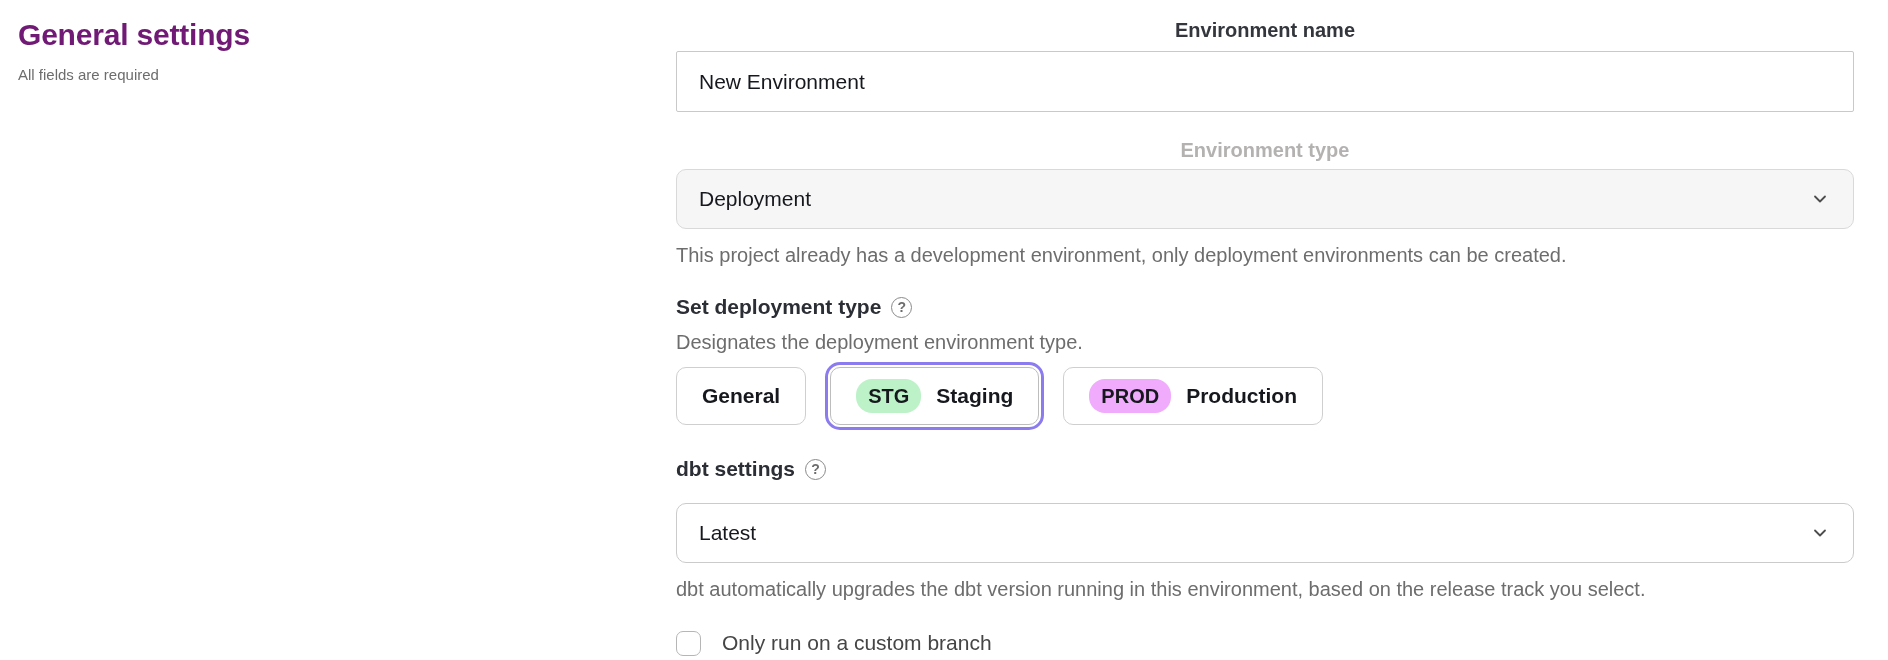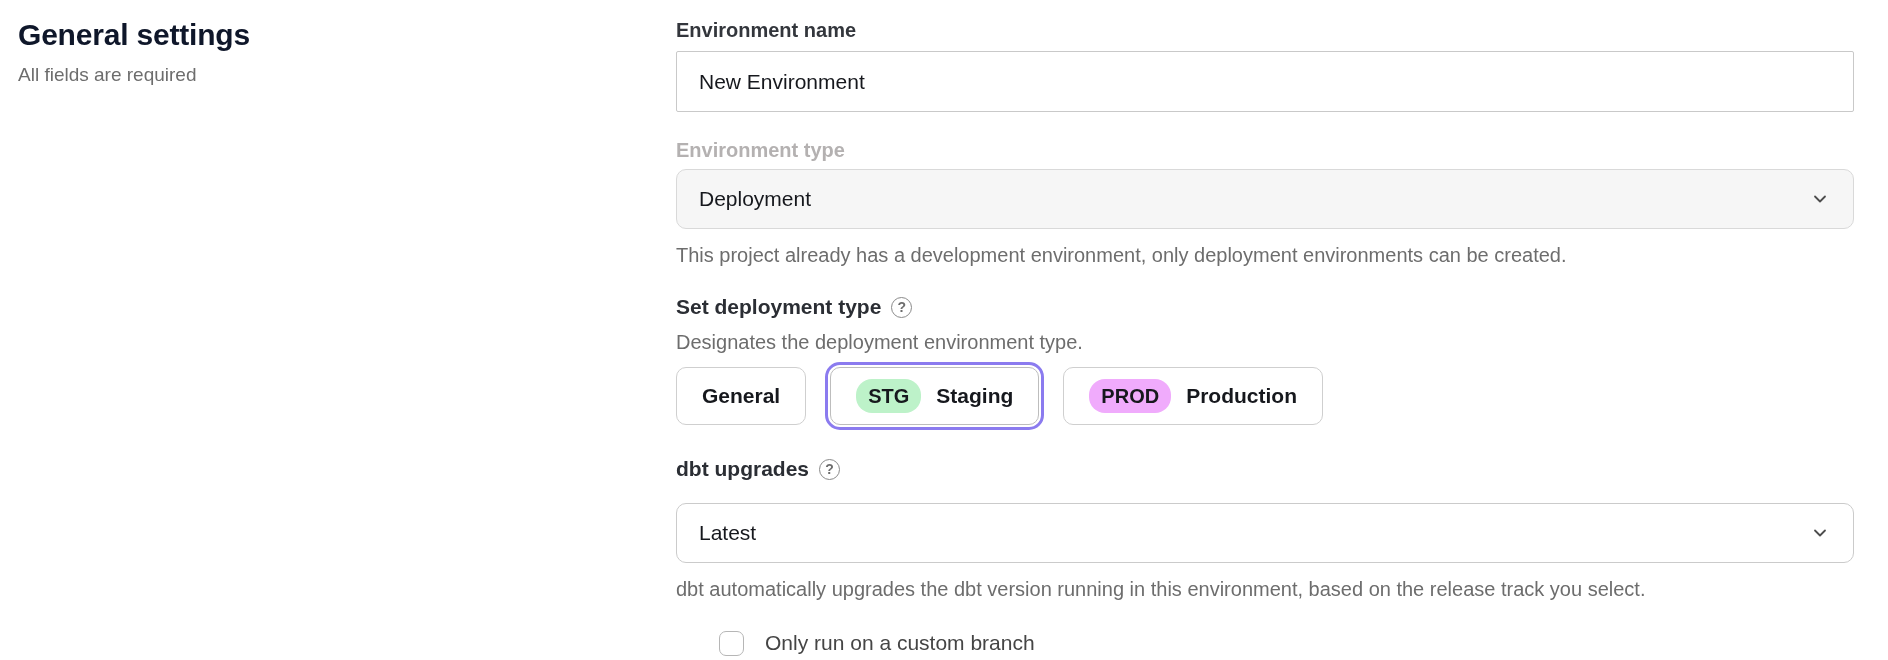--- a/index.html
+++ b/index.html
@@ -6,27 +6,27 @@
   html, body {
     width: 1888px; height: 660px; overflow: hidden;
     background: #ffffff;
     font-family: "Liberation Sans", "DejaVu Sans", sans-serif;
     color: #16181d;
   }
   .page { position: relative; width: 1888px; height: 660px; }
 
   
   .left-col { position: absolute; left: 18px; top: 16px; width: 620px; }
-  .page-title { font-size: 30px; font-weight: 700; color: #0f172a; line-height: 38px; letter-spacing: -0.2px; }
-  .page-subtitle { font-size: 19px; font-weight: 400; color: #6d6d6d; line-height: 24px; margin-top: 9px; }
+  .page-title { font-size: 30px; font-weight: 700; color: #701a75; line-height: 38px; letter-spacing: -0.2px; }
+  .page-subtitle { font-size: 15px; font-weight: 400; color: #6d6d6d; line-height: 24px; margin-top: 9px; }
 
   
   .form-col { position: absolute; left: 676px; top: 0; width: 1178px; }
 
-  .form-label { font-size: 20px; font-weight: 600; color: #33363c; line-height: 24px; margin-top: 18px; margin-bottom: 9px; display: block; }
+  .form-label { font-size: 20px; font-weight: 600; color: #33363c; line-height: 24px; margin-top: 18px; margin-bottom: 9px; display: block; text-align: center; }
   .form-label.disabled { color: #b4b1b1; margin-top: 26px; margin-bottom: 7px; }
 
   .text-input {
     width: 100%; height: 61px;
     border: 1.5px solid #c9c9c9; border-radius: 2px;
     padding: 0 22px; font-size: 21px; color: #16181d;
     font-family: "Liberation Sans", "DejaVu Sans", sans-serif;
     background: #ffffff; outline: none; display: block;
   }
 
@@ -67,21 +67,21 @@
     font-family: "Liberation Sans", "DejaVu Sans", sans-serif;
     cursor: pointer;
   }
   .type-btn.selected { outline: 3px solid #8b7bef; outline-offset: 2px; border-color: #bdbdbd; }
   .badge { padding: 5px 12px; border-radius: 16px; font-size: 20px; font-weight: 600; color: #16181d; line-height: 24px; }
   .badge-green { background: #bdf2c9; }
   .badge-blue  { background: #f0abfc; }
 
   .dropdown-field { margin-top: 21px; }
 
-  .checkbox-row { display: flex; align-items: flex-end; gap: 21px; margin-top: 28px; margin-left: 43px; }
+  .checkbox-row { display: flex; align-items: flex-end; gap: 21px; margin-top: 28px; }
   .checkbox {
     width: 25px; height: 25px; flex: 0 0 auto;
     border: 1.5px solid #b6b6b6; border-radius: 7px; background: #ffffff; cursor: pointer;
   }
   .checkbox-label { font-size: 21px; font-weight: 500; color: #454545; line-height: 26px; }
 </style>
 </head>
 <body>
 
 <div class="page">
@@ -119,21 +119,21 @@
         <span class="badge badge-green">STG</span>
         <span>Staging</span>
       </button>
       <button class="type-btn">
         <span class="badge badge-blue">PROD</span>
         <span>Production</span>
       </button>
     </div>
 
     <div class="section-heading mt-31">
-      <span>dbt upgrades</span>
+      <span>dbt settings</span>
       <span class="help-icon">?</span>
     </div>
     <div class="select dropdown-field">
       <span>Latest</span>
       <svg class="chevron" viewBox="0 0 18 18">
           <polyline points="4,6.5 9,11.5 14,6.5"></polyline>
         </svg>
     </div>
     <div class="helper">dbt automatically upgrades the dbt version running in this environment, based on the release track you select.</div>
 

